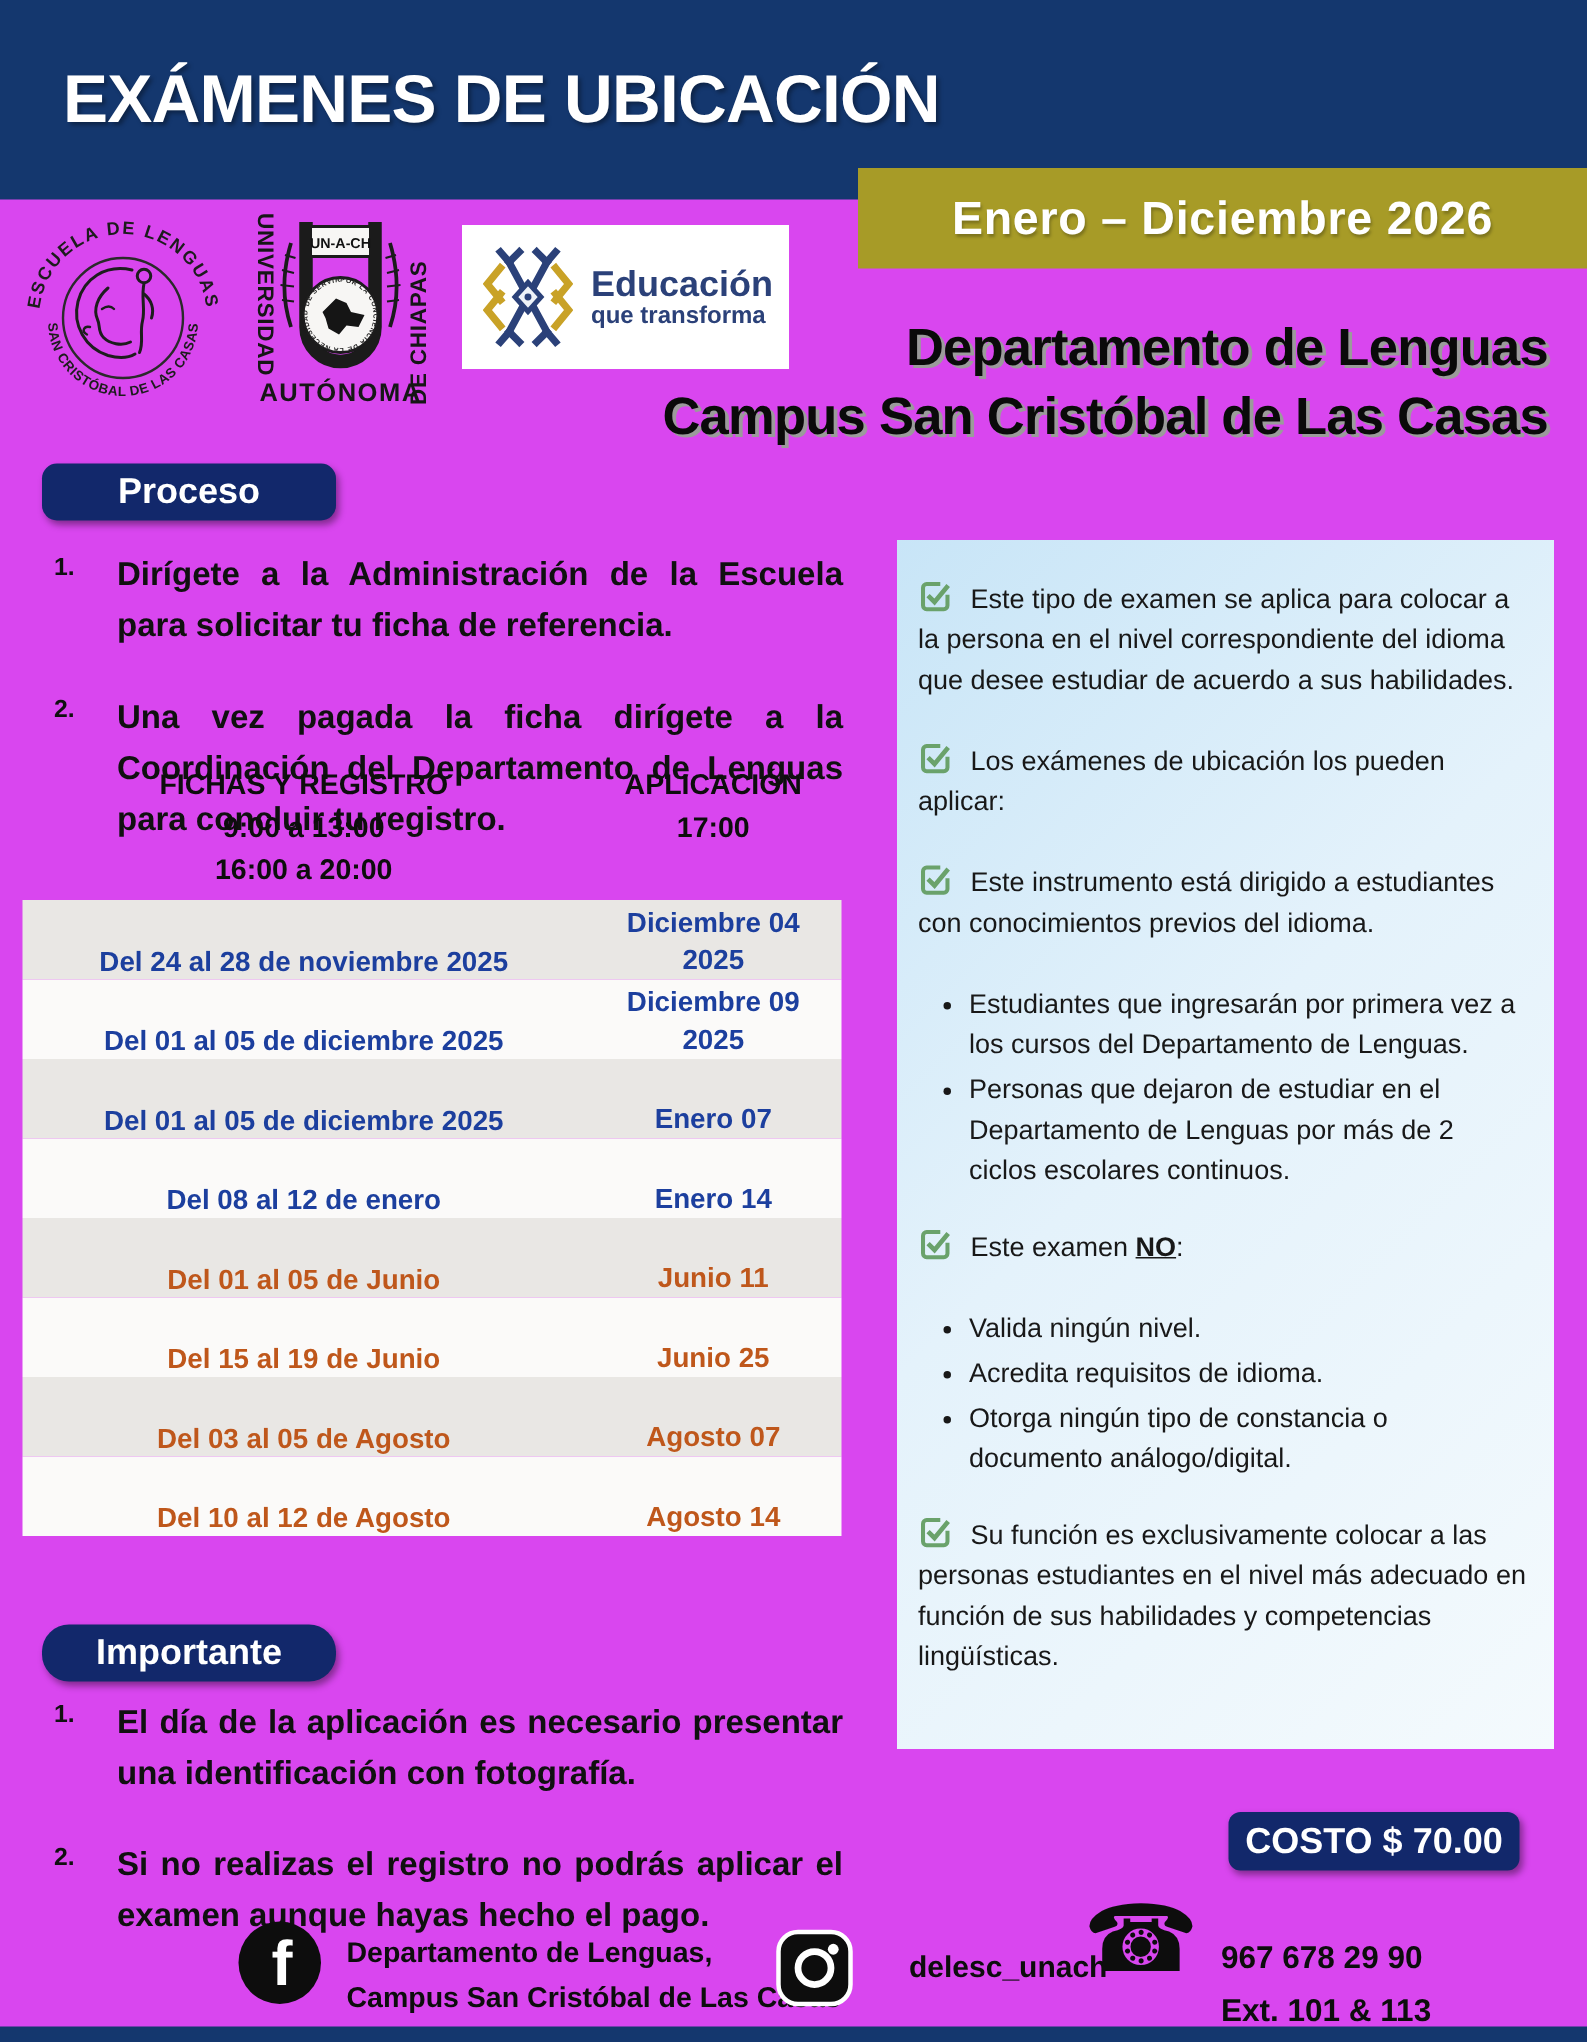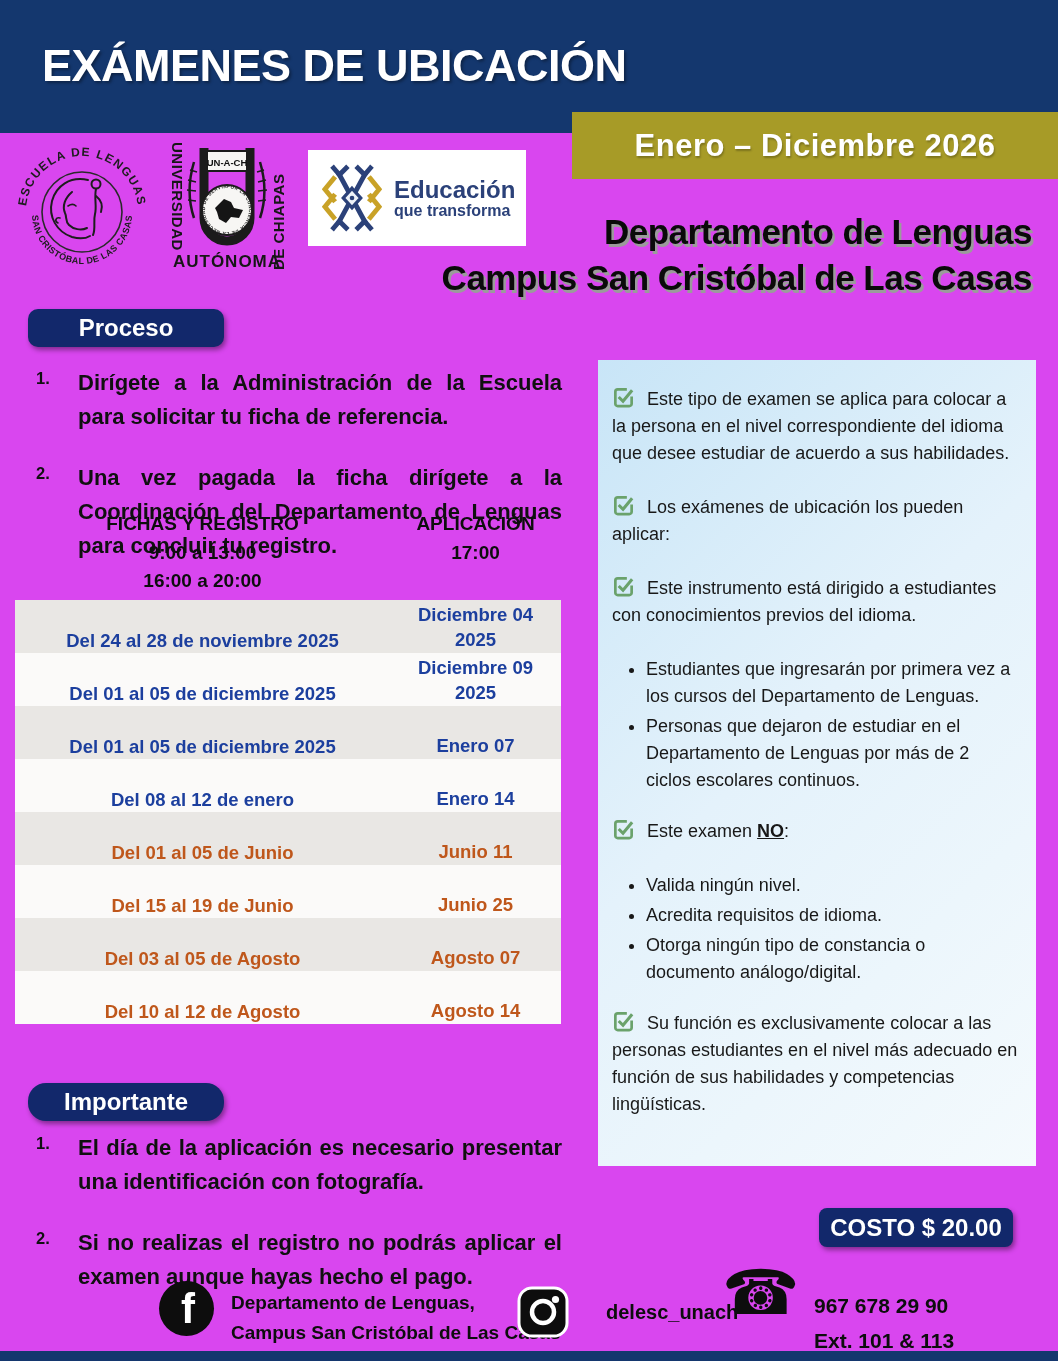--- a/index.html
+++ b/index.html
@@ -272,21 +272,21 @@
         <li>Acredita requisitos de idioma.</li>
         <li>Otorga ningún tipo de constancia o documento análogo/digital.</li>
       </ul>
       <p class="check-item"><svg class="ck" width="23" height="23" viewBox="0 0 24 24">
           <path d="M20.5 11v7.5a2.5 2.5 0 0 1-2.5 2.5H6a2.5 2.5 0 0 1-2.5-2.5V6A2.5 2.5 0 0 1 6 3.5h9.5" fill="none" stroke="#6aa26b" stroke-width="2.8"></path>
           <path d="M7 11.5l4.5 4.5L21 4.5" fill="none" stroke="#6aa26b" stroke-width="3.2"></path>
         </svg><span>Su función es exclusivamente colocar a las personas estudiantes en el nivel más adecuado en función de sus habilidades y competencias lingüísticas.</span></p>
     </div>
 
   <div class="badge costo">
-    <span>COSTO $ 20.00</span>
+    <span>COSTO $ 70.00</span>
   </div>
 
   <div class="fb-icon">
     <span>f</span>
   </div>
   <div class="fb-text">
     <div>Departamento de Lenguas,</div>
     <div>Campus San Cristóbal de Las Casas</div>
   </div>
 

